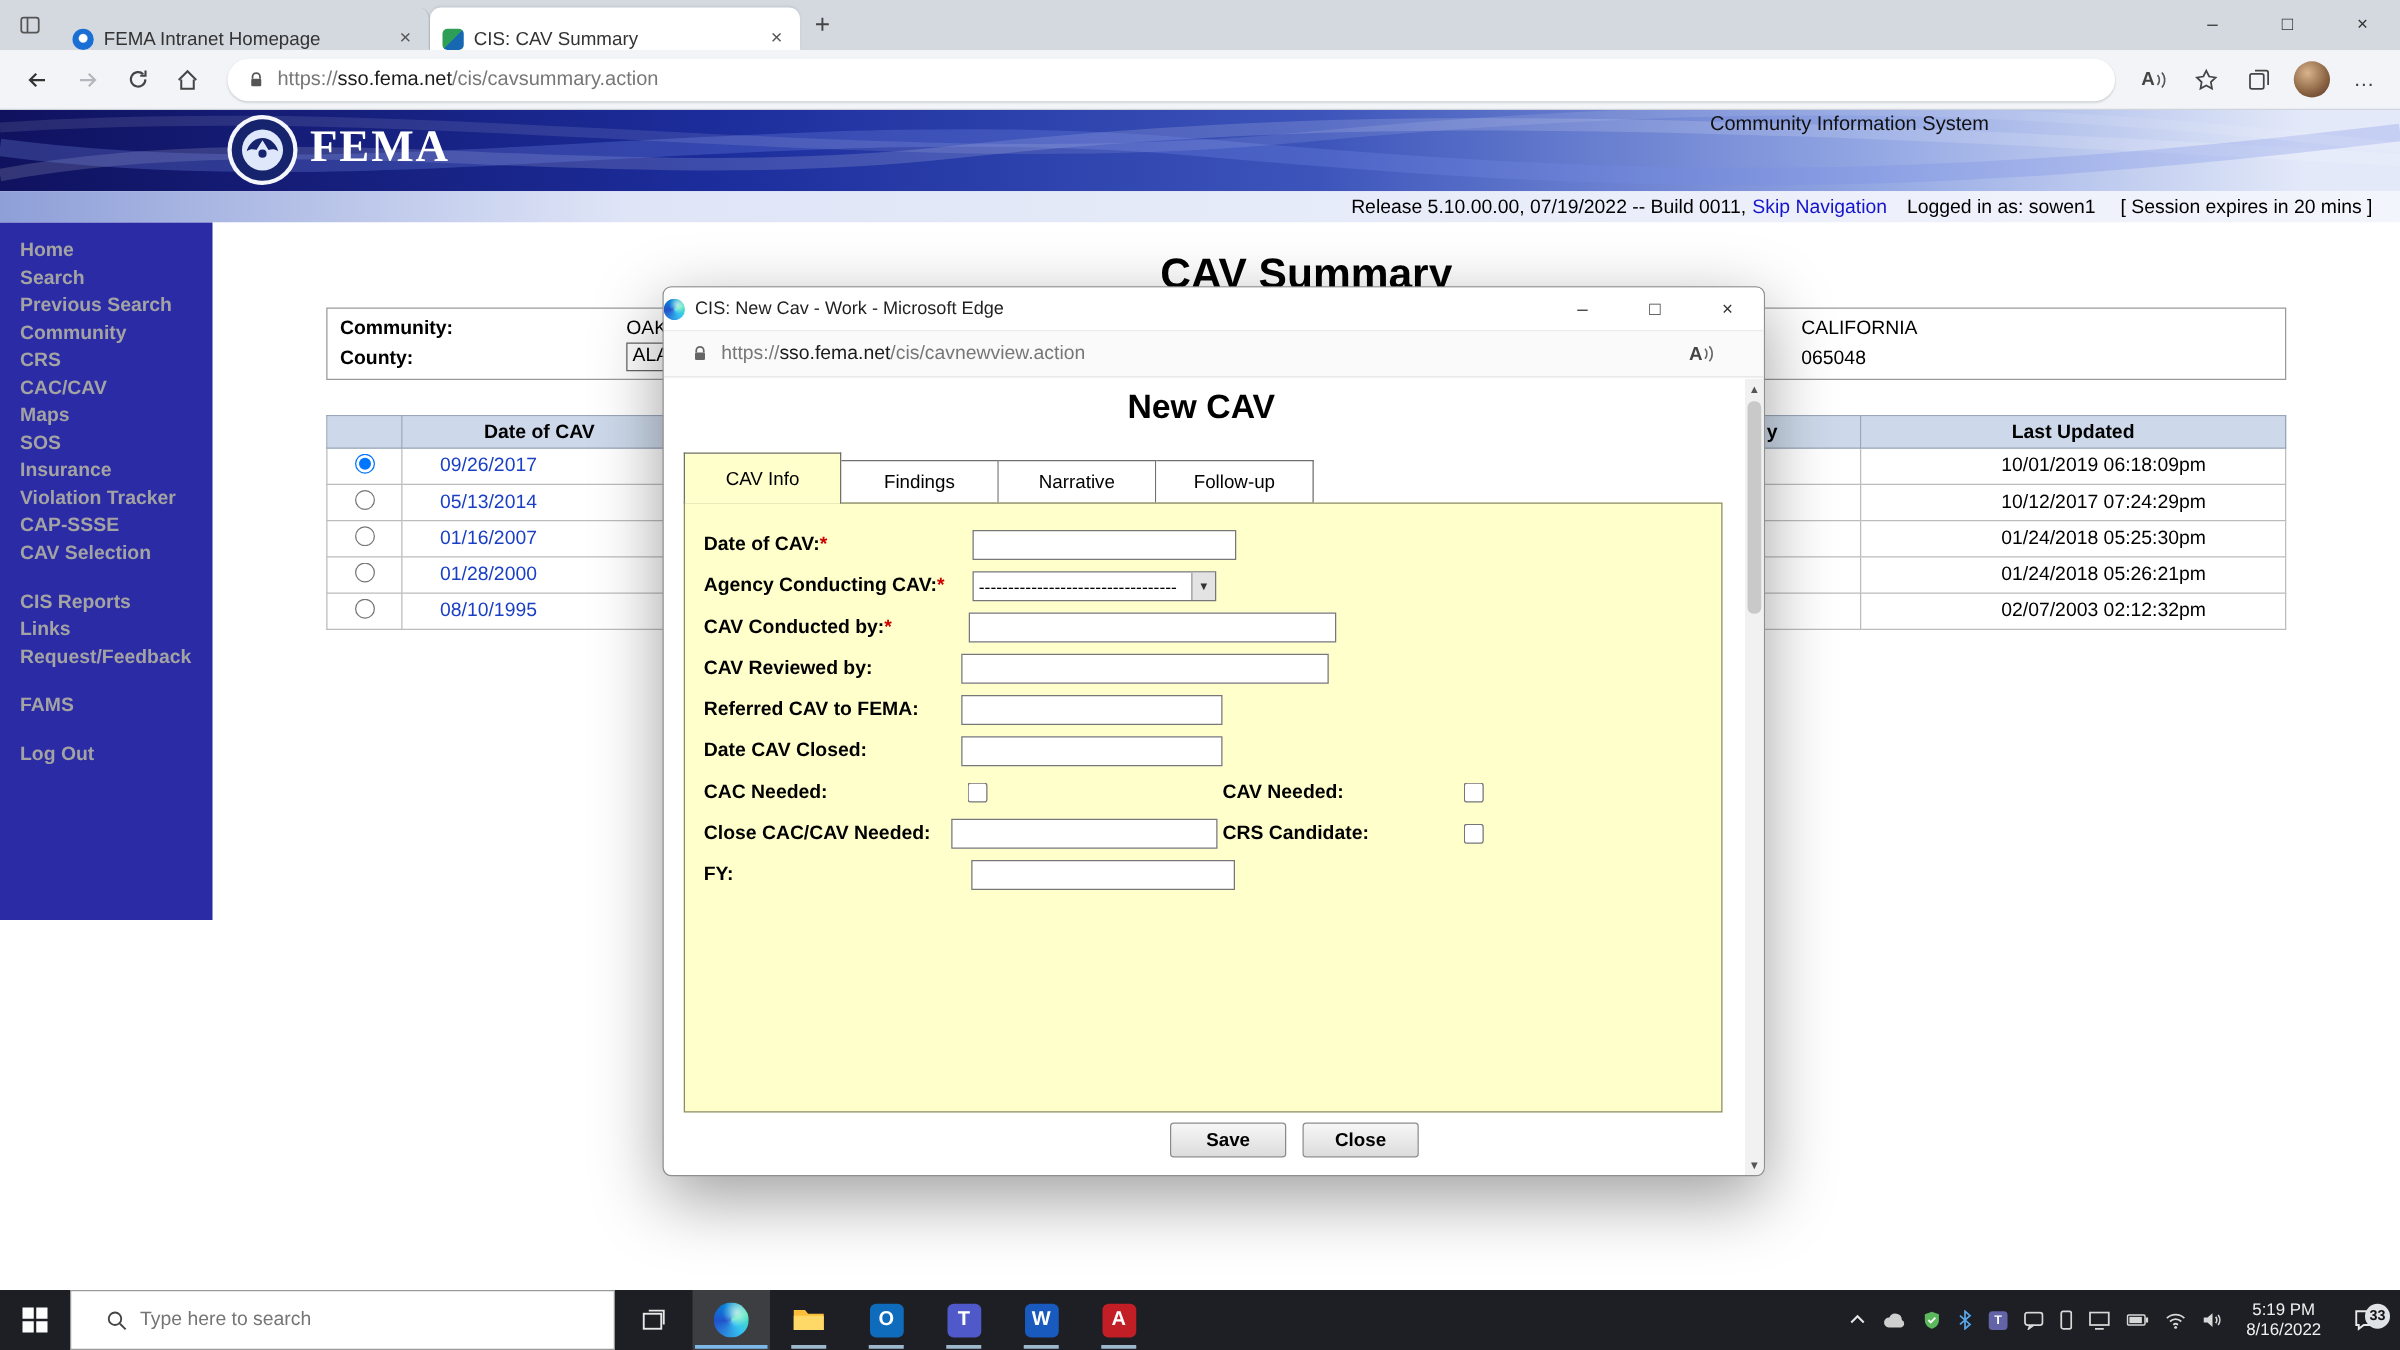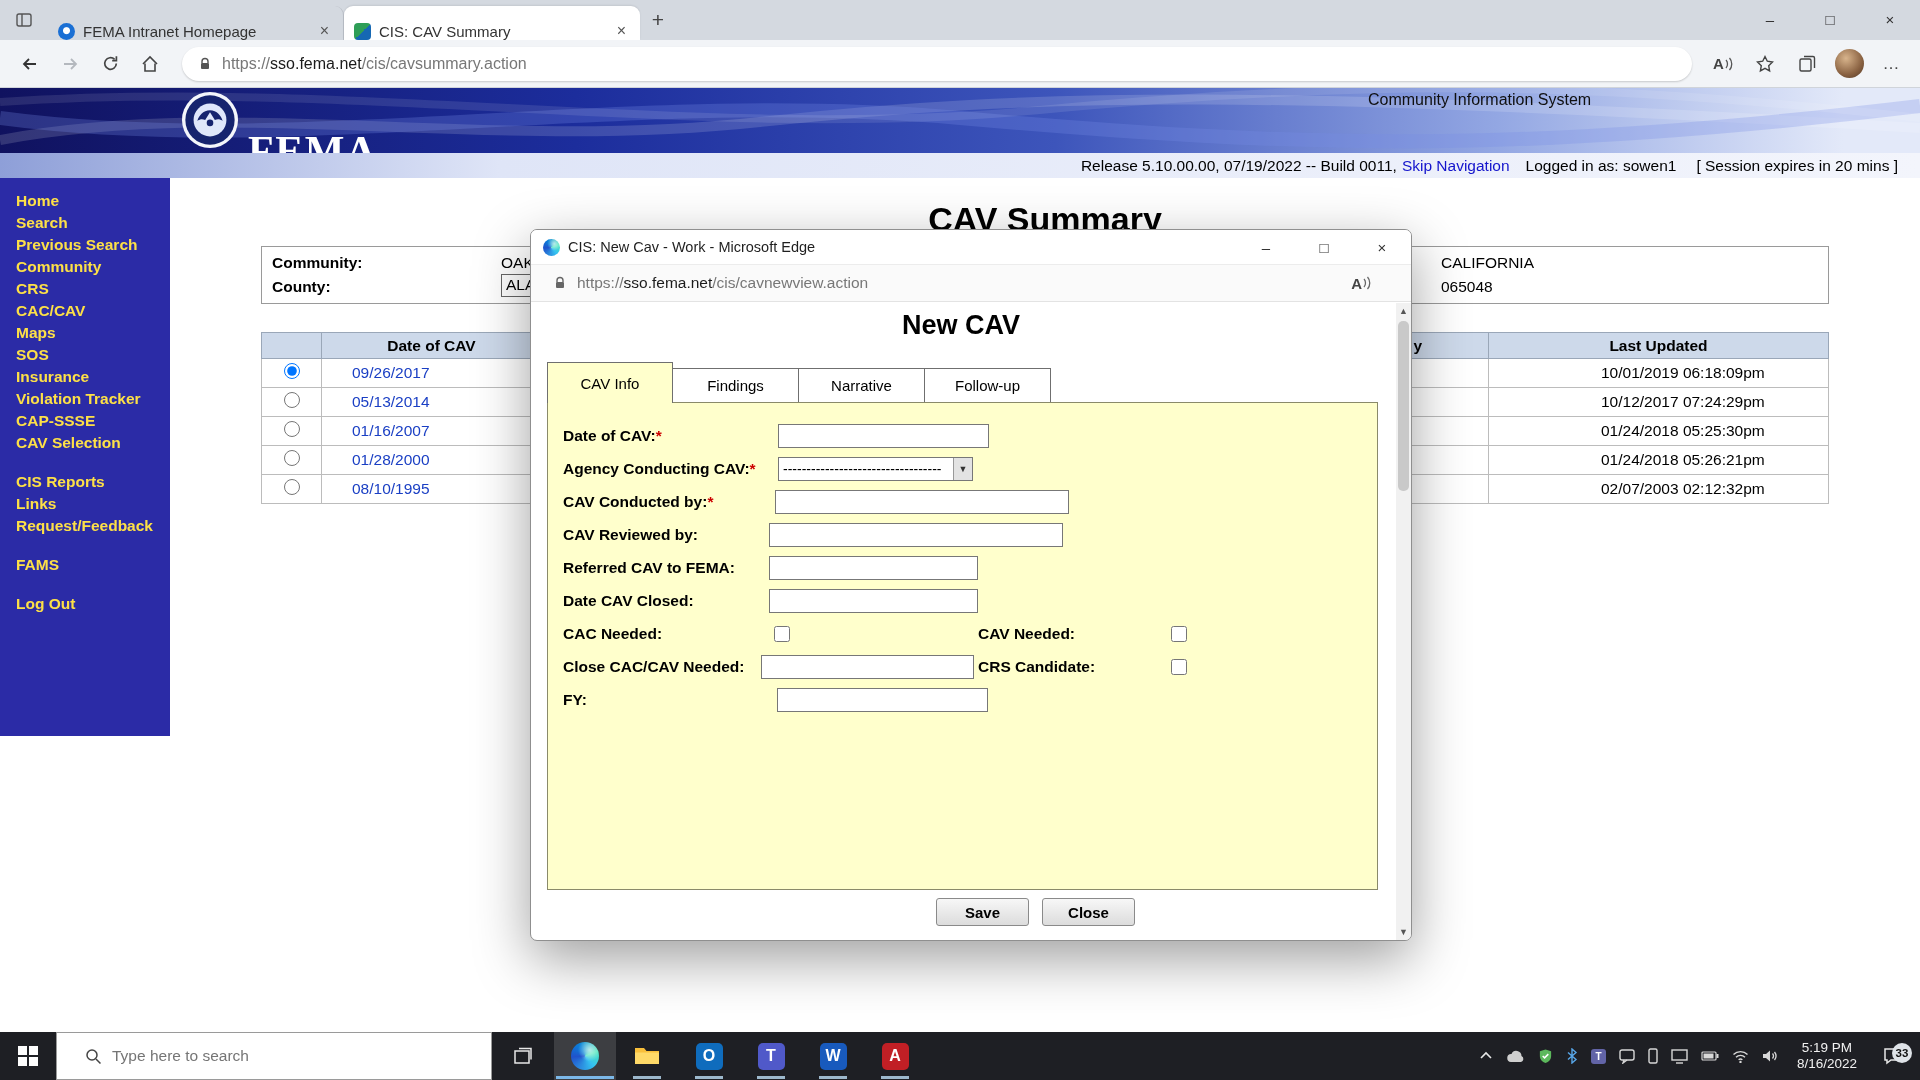--- a/index.html
+++ b/index.html
@@ -27,32 +27,32 @@
   .urlbox .host { color:#1b1b1b; }
   .tool-icons { display:flex; align-items:center; gap:8px; }
   .tbtn { width:34px; height:34px; display:flex; align-items:center; justify-content:center; color:#444; font-size:17px; }
   .ra { display:flex; align-items:center; gap:1px; font-size:15px; color:#444; font-weight:bold; }
   .avatar { width:29px; height:29px; border-radius:50%; background:radial-gradient(circle at 38% 32%, #d8b48c, #8a6242 60%, #503524); }
 
   
   .band { position:absolute; top:88px; left:0; right:0; height:65px; background:linear-gradient(90deg,#10125f,#1c2d9c 30%,#3d55bb 55%,#93a7e3 78%,#e3e9f9 96%); overflow:hidden; }
   .band svg.waves { position:absolute; inset:0; }
   .seal { position:absolute; left:181px; top:3px; }
-  .fema-word { position:absolute; left:248px; top:8px; color:#fff; font-family:"Liberation Serif", serif; font-weight:bold; font-size:42px; letter-spacing:1.5px;margin-top:31px; }
+  .fema-word { position:absolute; left:248px; top:8px; color:#fff; font-family:"Liberation Serif", serif; font-weight:bold; font-size:36px; letter-spacing:1.5px; }
   .cis-title { position:absolute; left:1368px; top:3px; color:#101010; font-size:16px; }
 
   .release { position:absolute; top:153px; left:0; right:0; height:25px; background:linear-gradient(90deg,#8e9fd8,#dfe5f7 26%,#f3f5fc); display:flex; align-items:center; justify-content:flex-end; padding-right:22px; font-size:15.5px; color:#000; white-space:nowrap; }
   .release .skip { color:#1414cc; margin-left:5px; cursor:default; }
   .release .li { margin-left:16px; }
   .release .sess { margin-left:20px; }
 
   
   .content { position:absolute; top:178px; left:0; right:0; bottom:48px; background:#fff; }
   .sidebar { position:absolute; left:0; top:0; width:170px; height:558px; background:#2b2ba6; padding:12px 0 0 16px; }
-  .side-item { color:#fde047; font-weight:bold; font-size:15.5px; line-height:22px; white-space:nowrap; cursor:default; }
+  .side-item { color:#a3a3a3; font-weight:bold; font-size:15.5px; line-height:22px; white-space:nowrap; cursor:default; }
   .sgroup + .sgroup { margin-top:17px; }
 
   .main { position:absolute; left:170px; top:0; right:0; bottom:0; }
   .page-title { position:absolute; top:22px; left:0; width:100%; text-align:center; font-size:34px; font-weight:bold; color:#000; }
 
   .combox { position:absolute; left:91px; top:68px; width:1568px; height:58px; border:1px solid #9a9a9a; background:#fff; font-size:15.5px; }
   .combox .lbl { position:absolute; left:10px; font-weight:bold; }
   .combox .val { position:absolute; left:239px; }
   .county-box { position:absolute; left:239px; top:27px; width:250px; height:23px; border:1px solid #666; padding:1px 4px; background:#fff; }
   .stateval { position:absolute; left:1179px; top:7px; }
@@ -62,21 +62,21 @@
   .cavtable th { background:#cdd9ea; border:1px solid #9aa7b8; font-weight:bold; height:26px; }
   .cavtable th.partial { text-align:right; padding-right:66px; }
   .cavtable td { border:1px solid #bcbcbc; height:29px; background:#fff; }
   .cavtable td.c { text-align:center; }
   .cavtable td.date { padding-left:30px; }
   .cavtable td.date a { color:#1a3fc4; text-decoration:none; cursor:pointer; }
   .cavtable td.lu { padding-left:112px; }
 
   
   .dialog { position:absolute; left:530px; top:229px; width:882px; height:712px; background:#fff; border:1px solid #8f8f8f; border-radius:7px; box-shadow:0 18px 55px rgba(0,0,0,.38); z-index:40; overflow:hidden; }
-  .dlg-titlebar { height:34px; display:flex; align-items:center; padding-left:12px; gap:8px; font-size:14.5px; color:#1f1f1f; background:#fff; }
+  .dlg-titlebar { height:34px; display:flex; align-items:center; gap:8px; font-size:14.5px; color:#1f1f1f; background:#fff; }
   .edge-ball { border-radius:50%; background:radial-gradient(circle at 66% 28%, rgba(255,255,255,.65), transparent 42%), conic-gradient(from 140deg, #35c1f1, #2052cb 35%, #0883d9 55%, #49e6b8 80%, #35c1f1); }
   .dlg-controls { margin-left:auto; display:flex; height:100%; }
   .dlg-controls span { width:58px; display:flex; align-items:center; justify-content:center; font-size:15px; color:#333; }
   .dlg-urlbar { height:38px; background:#fafafa; border-top:1px solid #ececec; border-bottom:1px solid #e3e3e3; display:flex; align-items:center; padding:0 22px; gap:10px; font-size:15.5px; color:#777; }
   .dlg-urlbar .host { color:#1b1b1b; }
   .dlg-urlbar .ra { margin-left:auto; margin-right:18px; }
   .dlg-heading { position:absolute; top:80px; left:0; width:860px; text-align:center; font-size:27px; font-weight:bold; color:#000; }
   .dlg-tabs { position:absolute; left:16px; top:132px; display:flex; align-items:flex-end; height:41px; }
   .dtab { width:126px; height:35px; border:1px solid #6f6f6f; border-left:none; display:flex; align-items:center; justify-content:center; font-size:15px; background:#fff; cursor:default; position:relative; }
   .dtab:first-child { border-left:1px solid #6f6f6f; }

